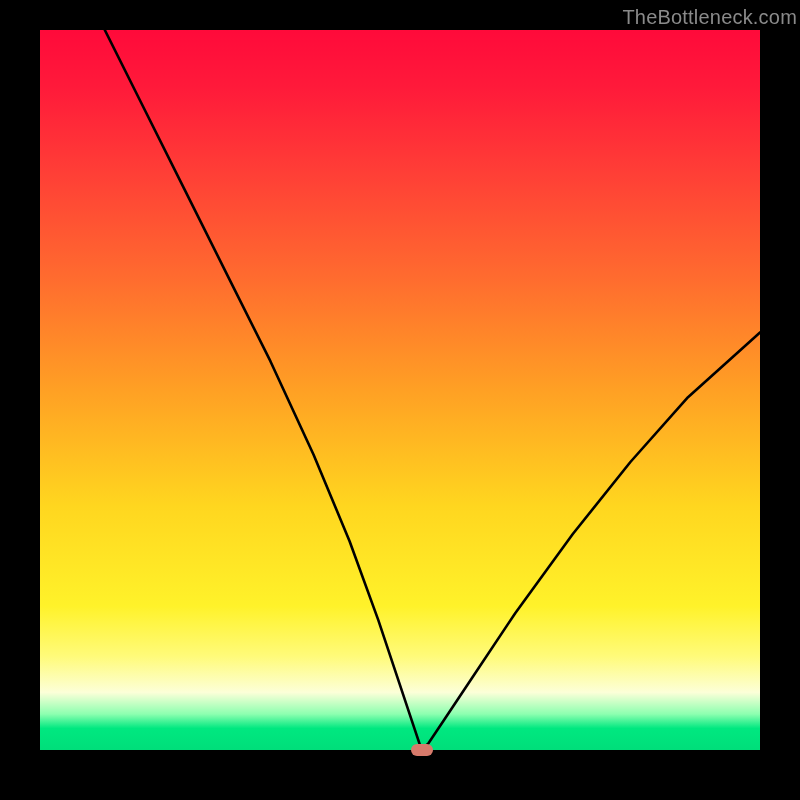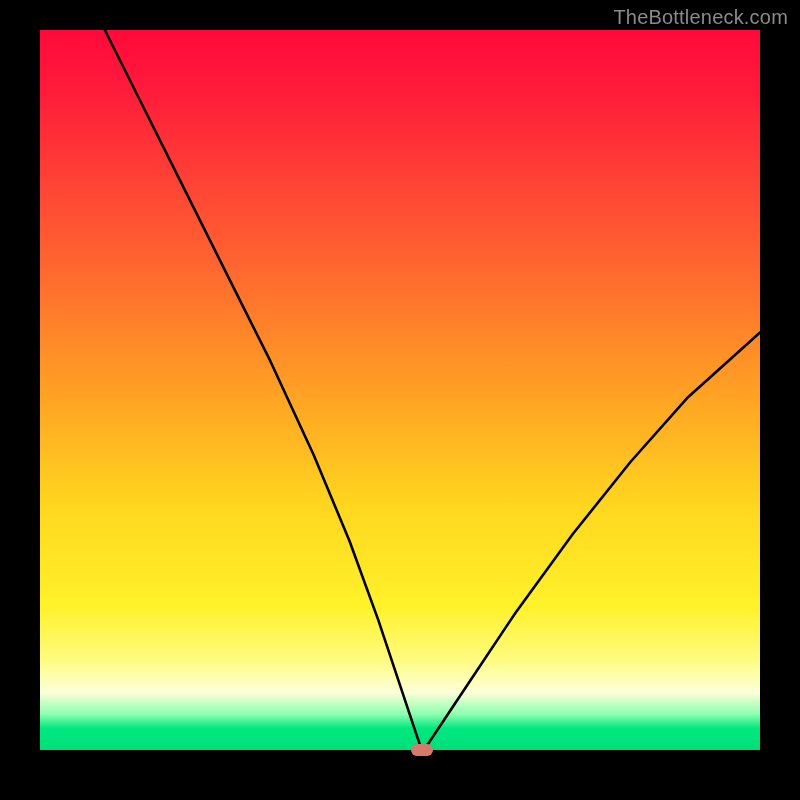--- a/index.html
+++ b/index.html
@@ -51,21 +51,21 @@
     position: absolute;
     width: 22px;
     height: 12px;
     border-radius: 6px;
     background: #d77a6b;
     transform: translate(-50%, -50%);
   }
   .watermark {
     position: absolute;
     top: 6px;
-    right: 12px;
+    right: 3px;
     color: #8a8a8a;
     font-size: 20px;
     letter-spacing: 0.2px;
     font-weight: 500;
   }
 </style>
 </head>
 <body>
 
 <div class="frame">

